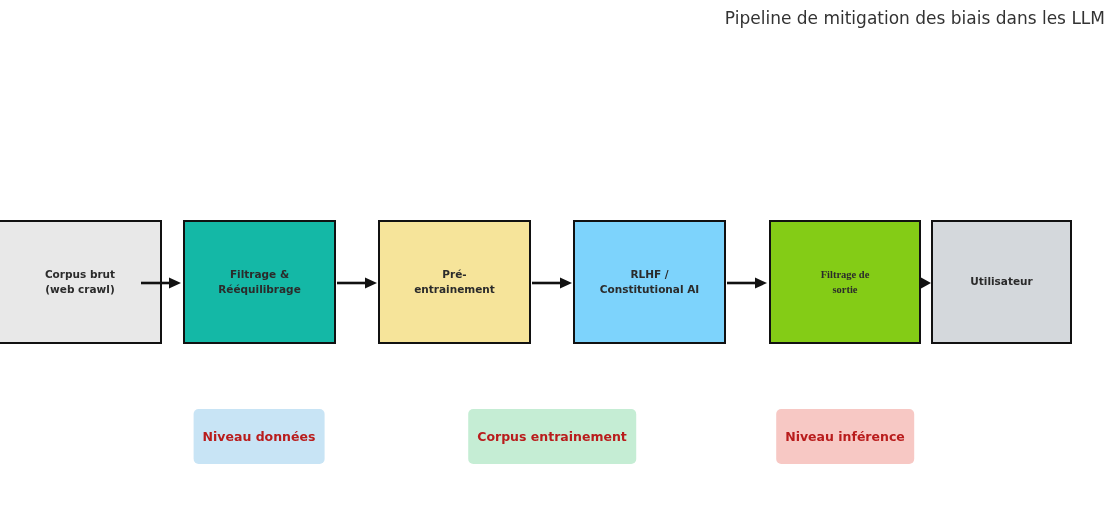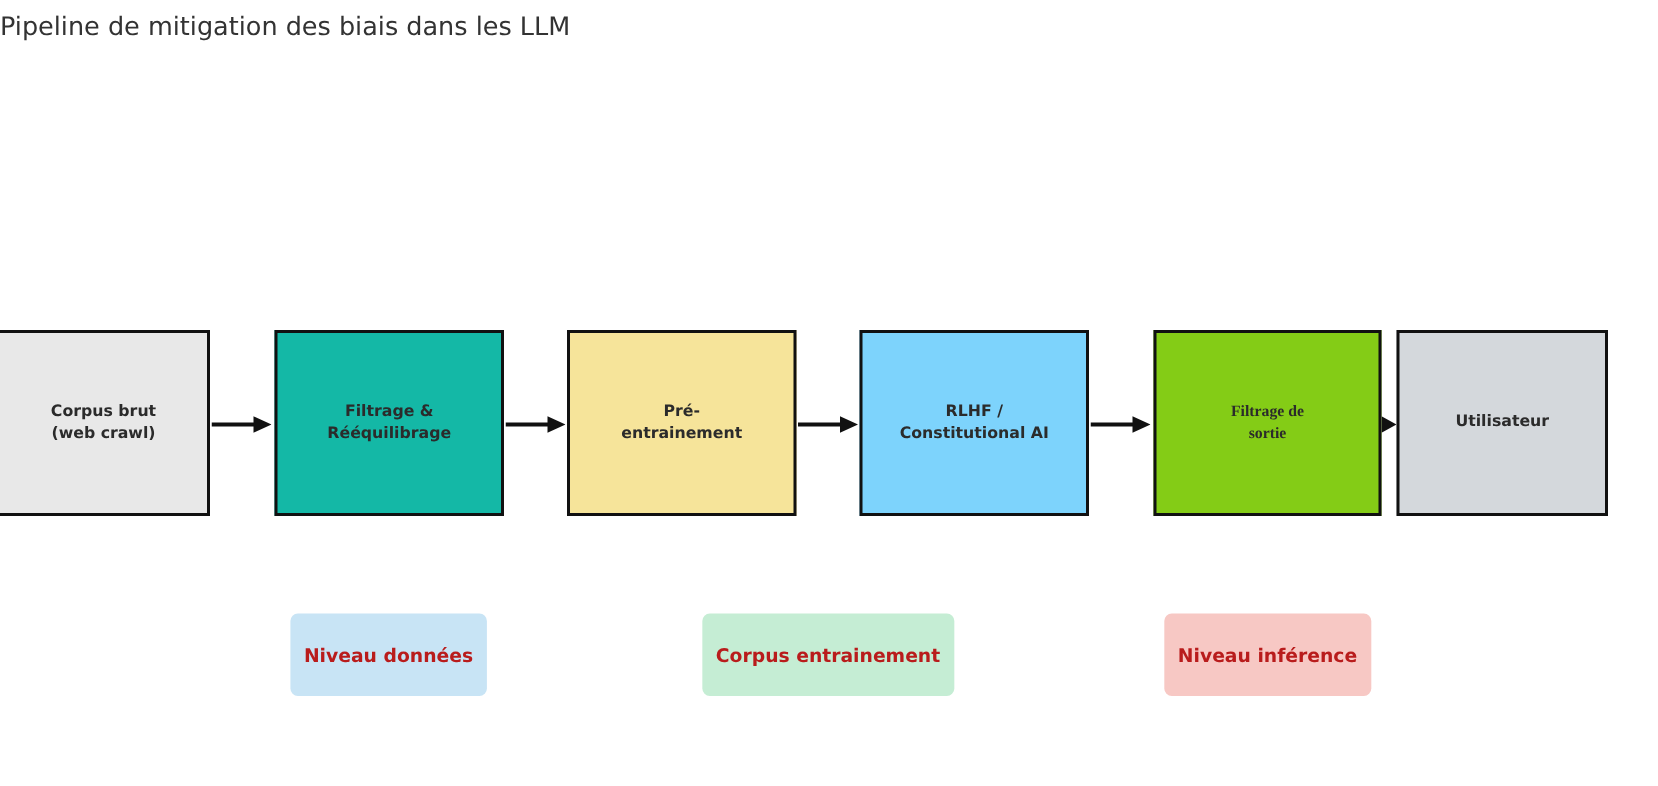--- a/index.html
+++ b/index.html
@@ -6,38 +6,38 @@
   #stage{
     position:relative;
     width:1105px;height:524px;
     background:#ffffff;
     overflow:hidden;
     font-family:"DejaVu Sans","Liberation Sans",sans-serif;
   }
   .title{
     position:absolute;
     top:8px;left:0;width:100%;
-    text-align:left;
+    text-align:right;
     font-size:17px;
     color:#333333;
     font-weight:400;
   }
   .box{
     position:absolute;
     top:220px;height:124px;
     border:2px solid #111111;
     box-sizing:border-box;
     display:flex;align-items:center;justify-content:center;
     text-align:center;
     font-size:10.5px;font-weight:bold;
     color:#2b2b2b;
     line-height:1.45;
     white-space:pre-line;
   }
-  .box-1{left:0px;width:140px;border-left:none;}
+  .box-1{left:0px;width:162px;border-left:none;}
   .box-2{left:183px;width:153px;}
   .box-3{left:378px;width:153px;}
   .box-4{left:573px;width:153px;}
   .box-5{left:769px;width:152px;}
   .box-6{left:931px;width:141px;}
   .arrow{
     position:absolute;
     top:276px;height:14px;
   }
   .arrow-1{left:141px;width:40px;}

